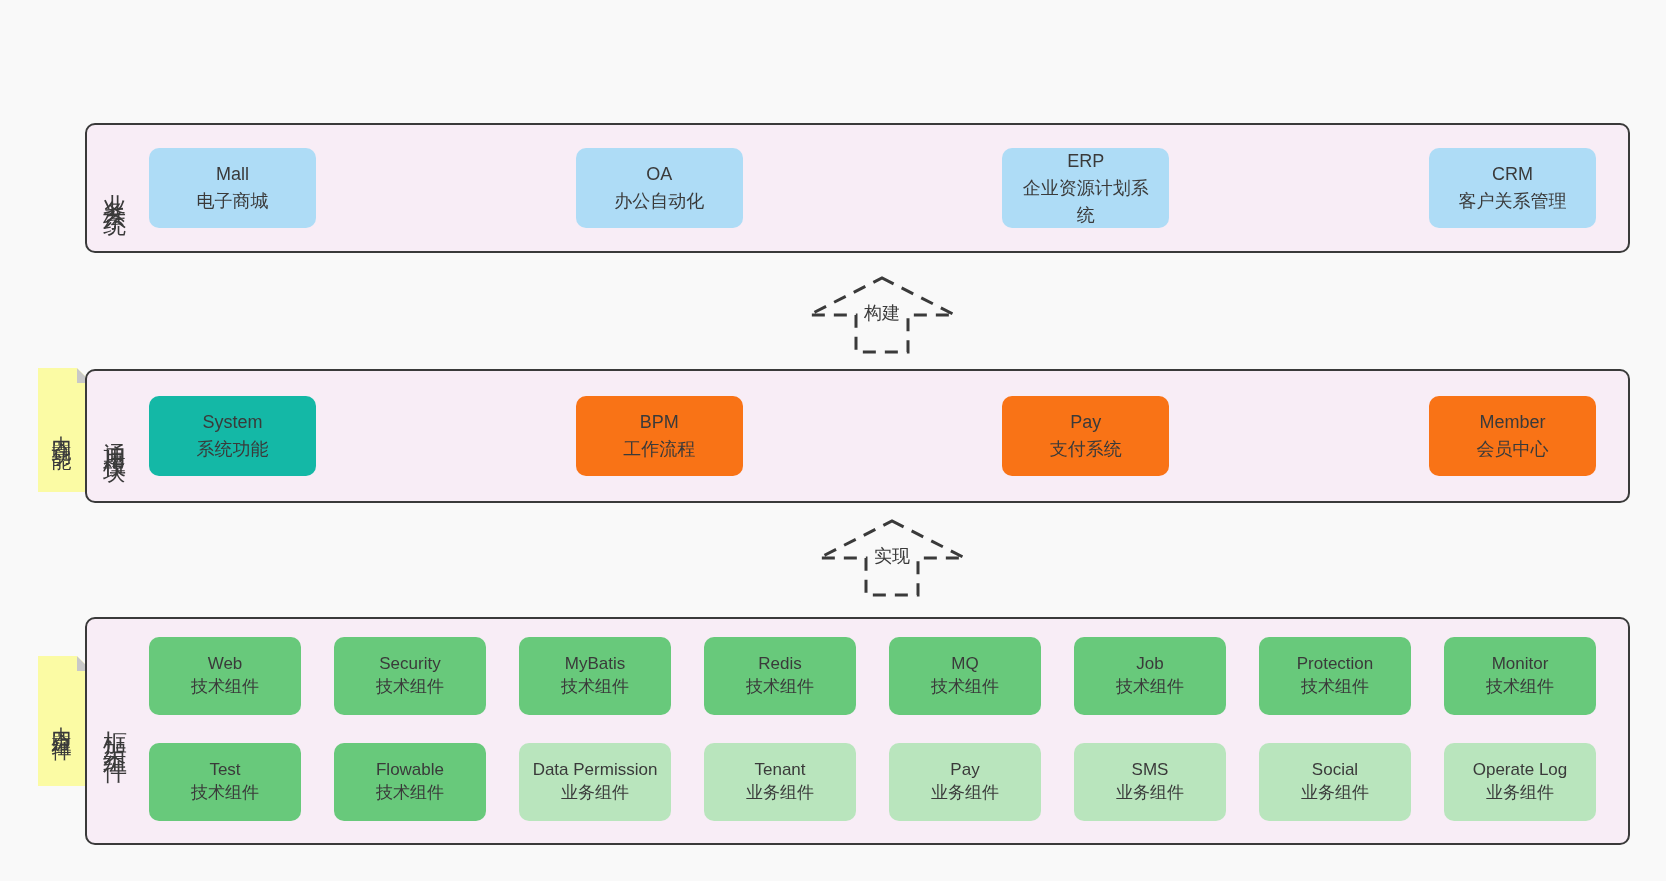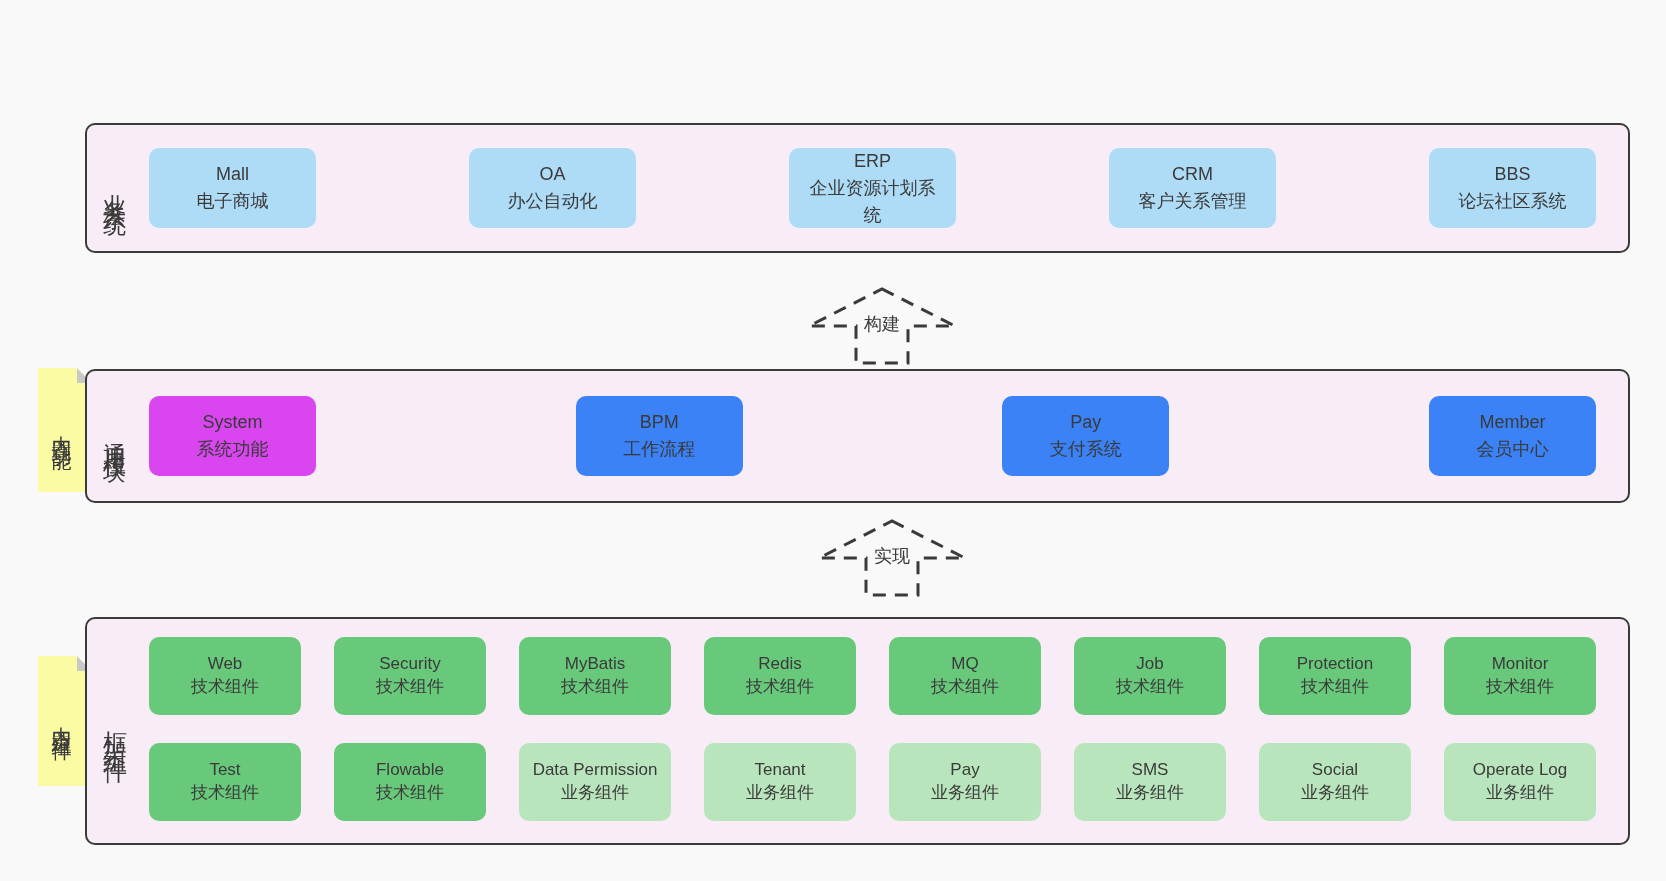--- a/index.html
+++ b/index.html
@@ -38,22 +38,22 @@
   
   .box{
     border-radius:10px;box-sizing:border-box;
     display:flex;flex-direction:column;justify-content:center;align-items:center;
     text-align:center;padding:4px 12px;
     font-size:18px;line-height:1.5;color:#3a3a3a;
   }
   .cols6 .box{width:167px;height:80px;}
   .cols8 .box{width:152px;height:78px;font-size:17px;line-height:1.35;}
   .blue{background:#aedcf6;}
-  .red{background:#d946ef;}
-  .pink{background:#3b82f6;}
+  .red{background:#14b8a6;}
+  .pink{background:#f97316;}
   .green{background:#68c97b;}
   .green-light{background:#b9e5bd;}
   
   .note{
     position:absolute;left:38px;width:54px;background:#fbfba4;z-index:0;
     clip-path:polygon(0 0, calc(100% - 15px) 0, 100% 15px, 100% 100%, 0 100%);
     display:flex;align-items:center;justify-content:center;
   }
   #note-features{top:368px;height:124px;}
   #note-components{top:656px;height:130px;}
@@ -61,21 +61,21 @@
     position:absolute;top:0;right:0;width:15px;height:15px;
     background:#c8c8c8;clip-path:polygon(0 0, 100% 100%, 0 100%);
   }
   .note .ntext{
     writing-mode:vertical-rl;text-orientation:upright;
     font-size:20px;letter-spacing:5px;line-height:1;color:#3a3a3a;
     white-space:nowrap;margin-right:6px;
   }
   
   .arrow{position:absolute;width:154px;height:80px;z-index:0;}
-  #arrow-build{left:805px;top:286px;}
+  #arrow-build{left:805px;top:275px;}
   #arrow-implement{left:815px;top:518px;}
   .arrow svg{position:absolute;left:0;top:0;}
   .arrow .alabel{
     position:absolute;left:50%;top:25px;transform:translateX(-50%);
     background:#f9f9f9;padding:1px 3px;font-size:18px;color:#3a3a3a;
     white-space:nowrap;
   }
 </style>
 </head>
 <body>
@@ -101,24 +101,20 @@
       <span>办公自动化</span>
     </div>
     <div class="box blue">
       <span>ERP</span>
       <span>企业资源计划系统</span>
     </div>
     <div class="box blue">
       <span>CRM</span>
       <span>客户关系管理</span>
     </div>
-    <div class="box blue">
-      <span>BBS</span>
-      <span>论坛社区系统</span>
-    </div>
   </div>
 </section>
 
 <div class="arrow" id="arrow-build">
   <svg width="154" height="80" viewBox="0 0 154 80">
     <polygon points="77,3 150,40 103,40 103,77 51,77 51,40 4,40" fill="none" stroke="#3a3a3a" stroke-width="3" stroke-dasharray="13 9"></polygon>
   </svg>
   <span class="alabel">构建</span>
 </div>
 

